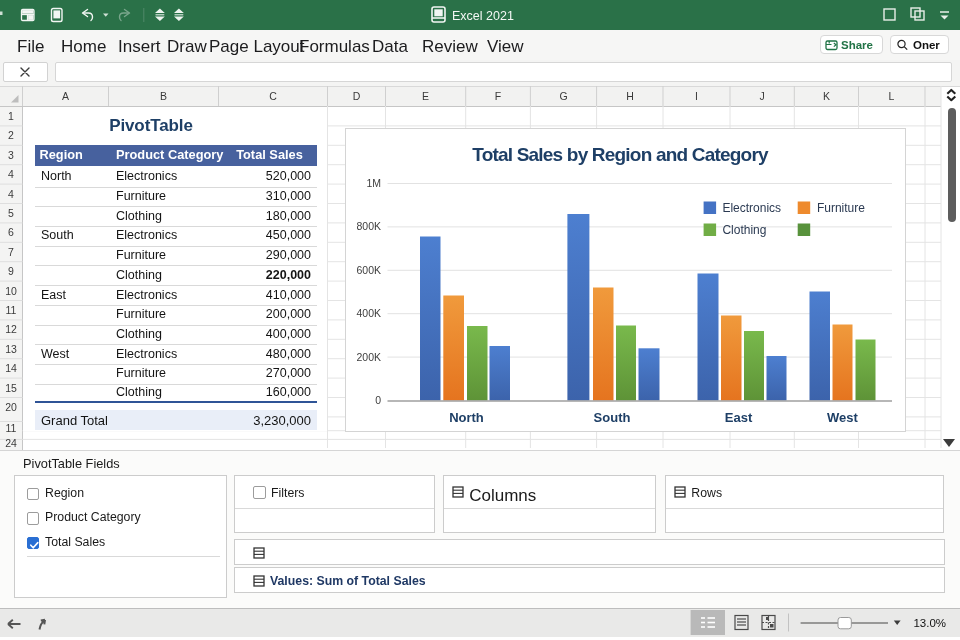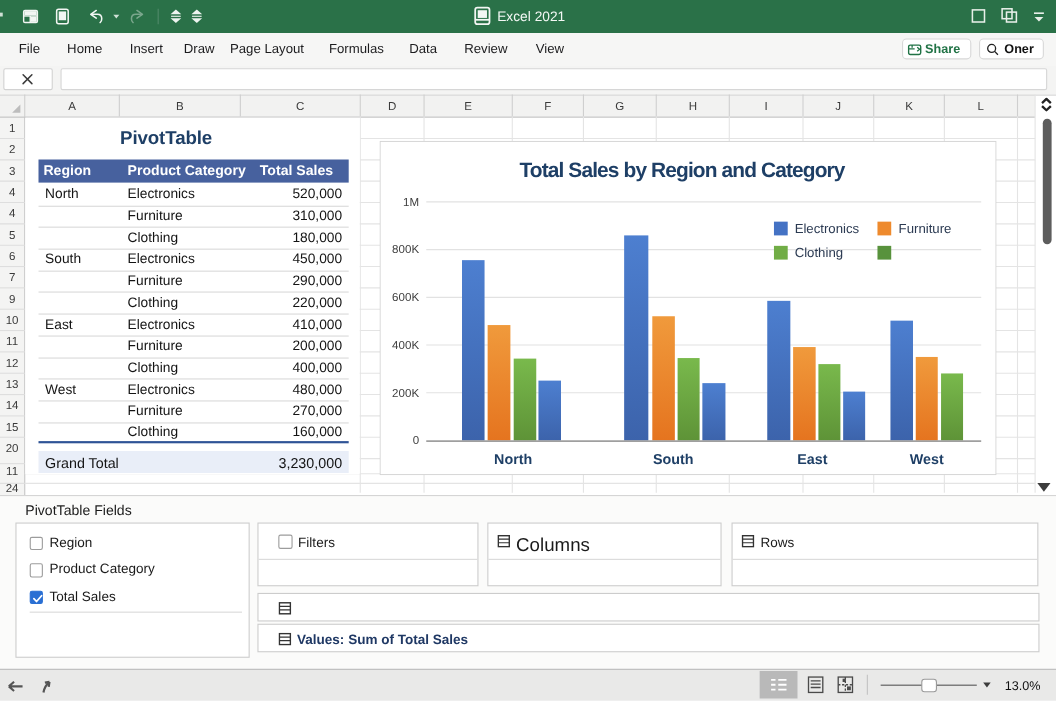--- a/index.html
+++ b/index.html
@@ -53,21 +53,21 @@
   <text x="452" y="19.5" font-size="12.5" fill="#f4f8f5" font-weight="500">Excel 2021</text>
 
   <rect x="884" y="9" width="11" height="11" fill="none" stroke="#e8efe9" stroke-width="1.4"></rect>
   <rect x="915" y="11" width="9" height="9" fill="none" stroke="#e8efe9" stroke-width="1.4"></rect>
   <rect x="911" y="8" width="9" height="9" fill="none" stroke="#e8efe9" stroke-width="1.4"></rect>
   <path d="M 940 12 L 949 12" stroke="#e8efe9" stroke-width="1.5"></path>
   <path d="M 940.5 15.5 L 944.5 19.5 L 948.5 15.5 Z" fill="#e8efe9"></path>
 </svg>
 
 <div class="abs" style="left:0;top:30px;width:960px;height:30px;background:#f6f6f5;"></div>
-<div class="abs" style="top:37px;left:0;width:960px;height:16px;font-size:12px;color:#1c1c1e;">
+<div class="abs" style="top:37px;left:0;width:960px;height:16px;font-size:17px;color:#1c1c1e;">
   <span class="abs" style="left:17px;">File</span>
   <span class="abs" style="left:61px;">Home</span>
   <span class="abs" style="left:118px;">Insert</span>
   <span class="abs" style="left:167px;">Draw</span>
   <span class="abs" style="left:209px;">Page Layout</span>
   <span class="abs" style="left:299px;">Formulas</span>
   <span class="abs" style="left:372px;">Data</span>
   <span class="abs" style="left:422px;">Review</span>
   <span class="abs" style="left:487px;">View</span>
 </div>
@@ -243,21 +243,21 @@
     <span class="abs" style="right:6px;top:208.7px;">180,000</span>
     <div class="abs" style="left:0;top:226px;width:282.5px;height:1px;background:#d9d9d9;"></div>
 <span class="abs" style="left:6.5px;top:228.3px;">South</span>
     <span class="abs" style="left:81.5px;top:228.3px;">Electronics</span>
     <span class="abs" style="right:6px;top:228.3px;">450,000</span>
     <div class="abs" style="left:0;top:245.7px;width:282.5px;height:1px;background:#d9d9d9;"></div>
 <span class="abs" style="left:81.5px;top:248.0px;">Furniture</span>
     <span class="abs" style="right:6px;top:248.0px;">290,000</span>
     <div class="abs" style="left:0;top:265.4px;width:282.5px;height:1px;background:#d9d9d9;"></div>
 <span class="abs" style="left:81.5px;top:267.8px;">Clothing</span>
-    <span class="abs" style="right:6px;top:267.8px;">220,000</span>
+    <span class="abs" style="right:6px;top:267.8px;font-weight:bold;">220,000</span>
     <div class="abs" style="left:0;top:285.1px;width:282.5px;height:1px;background:#d9d9d9;"></div>
 <span class="abs" style="left:6.5px;top:287.5px;">East</span>
     <span class="abs" style="left:81.5px;top:287.5px;">Electronics</span>
     <span class="abs" style="right:6px;top:287.5px;">410,000</span>
     <div class="abs" style="left:0;top:304.8px;width:282.5px;height:1px;background:#d9d9d9;"></div>
 <span class="abs" style="left:81.5px;top:307.1px;">Furniture</span>
     <span class="abs" style="right:6px;top:307.1px;">200,000</span>
     <div class="abs" style="left:0;top:324.5px;width:282.5px;height:1px;background:#d9d9d9;"></div>
 <span class="abs" style="left:81.5px;top:326.8px;">Clothing</span>
     <span class="abs" style="right:6px;top:326.8px;">400,000</span>

